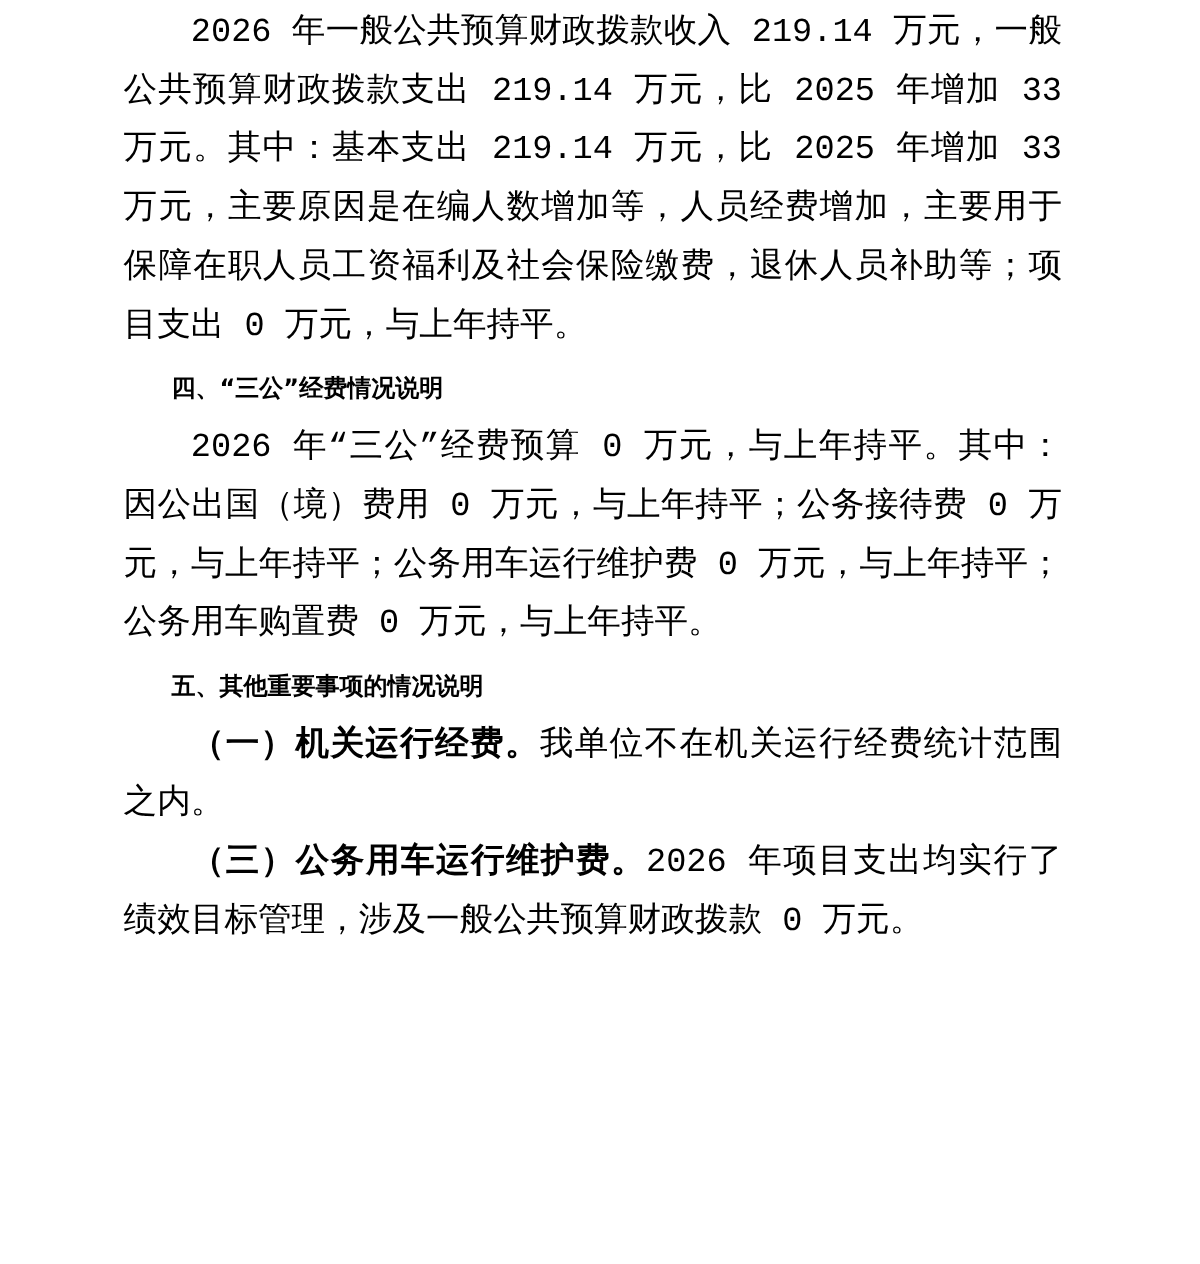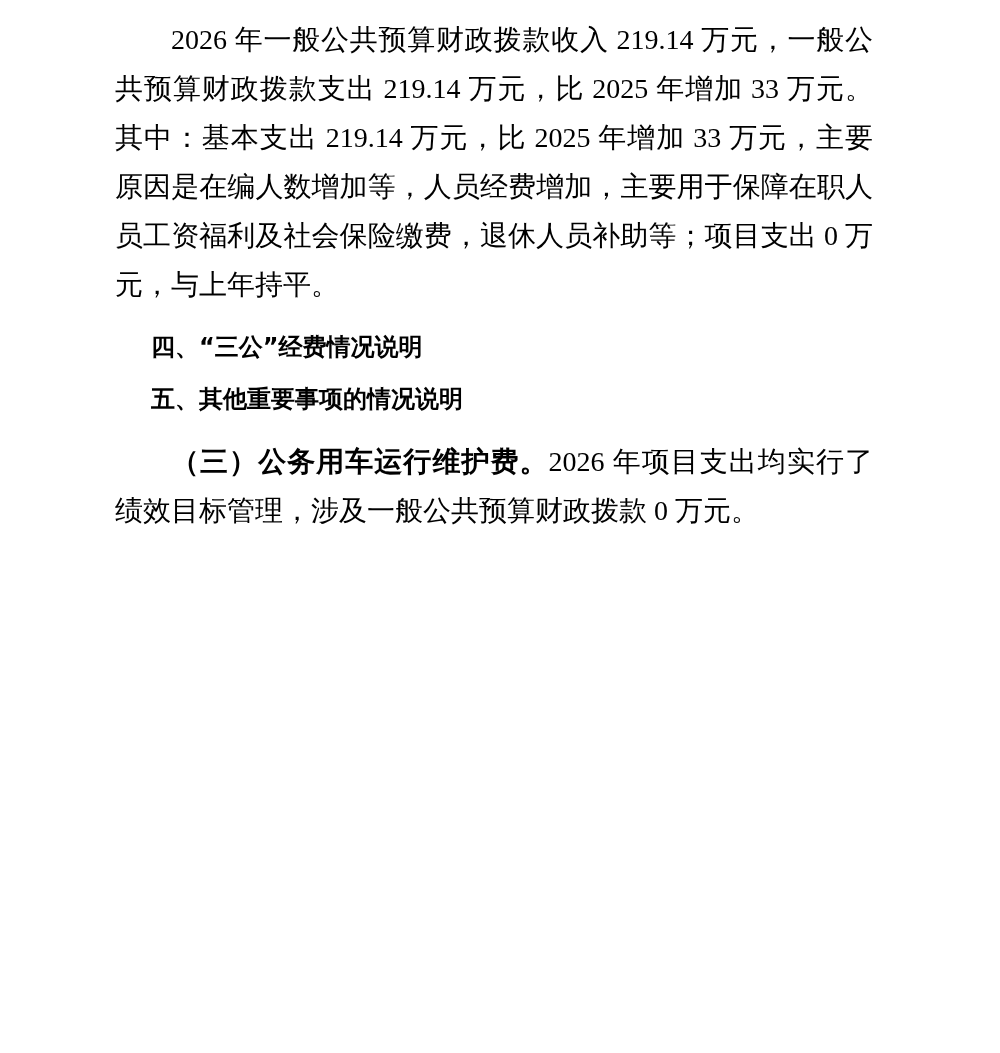--- a/index.html
+++ b/index.html
@@ -14,48 +14,51 @@
     background: #ffffff;
     color: #000000;
     overflow: hidden;
     box-sizing: border-box;
     padding: 3px 115px 0 103px;
     font-family: "Liberation Serif", "DejaVu Serif", serif;
     font-size: 28px;
     line-height: 49px;
   }
   .para {
-    margin: 12px;
+    margin: 0;
     text-align: justify;
     text-justify: inter-ideograph;
     text-indent: 2em;
     word-break: break-all;
+    font-family: Liberation Mono, monospace;
   }
   .heading {
     margin: 0;
     font-family: "DejaVu Sans", "Liberation Sans", sans-serif;
     font-weight: bold;
-    font-size: 24px;
+    font-size: 20px;
     line-height: 52px;
     text-indent: 2em;
   }
   .lead {
     font-weight: bold;
   }
 </style>
 </head>
 <body>
 
 <div class="page">
 
   <p class="para">2026 年一般公共预算财政拨款收入 219.14 万元，一般公共预算财政拨款支出 219.14 万元，比 2025 年增加 33 万元。其中：基本支出 219.14 万元，比 2025 年增加 33 万元，主要原因是在编人数增加等，人员经费增加，主要用于保障在职人员工资福利及社会保险缴费，退休人员补助等；项目支出 0 万元，与上年持平。</p>
 
 
   <h2 class="heading">四、“三公”经费情况说明</h2>
 
+  <p class="para">2026 年“三公”经费预算 0 万元，与上年持平。其中：因公出国（境）费用 0 万元，与上年持平；公务接待费 0 万元，与上年持平；公务用车运行维护费 0 万元，与上年持平；公务用车购置费 0 万元，与上年持平。</p>
 
   <h2 class="heading">五、其他重要事项的情况说明</h2>
 
+  <p class="para"><b class="lead">（一）机关运行经费。</b><span>我单位不在机关运行经费统计范围之内。</span></p>
 
 
   <p class="para"><b class="lead">（三）公务用车运行维护费。</b><span>2026 年项目支出均实行了绩效目标管理，涉及一般公共预算财政拨款 0 万元。</span></p>
 
 </div>
 
 </body></html>

